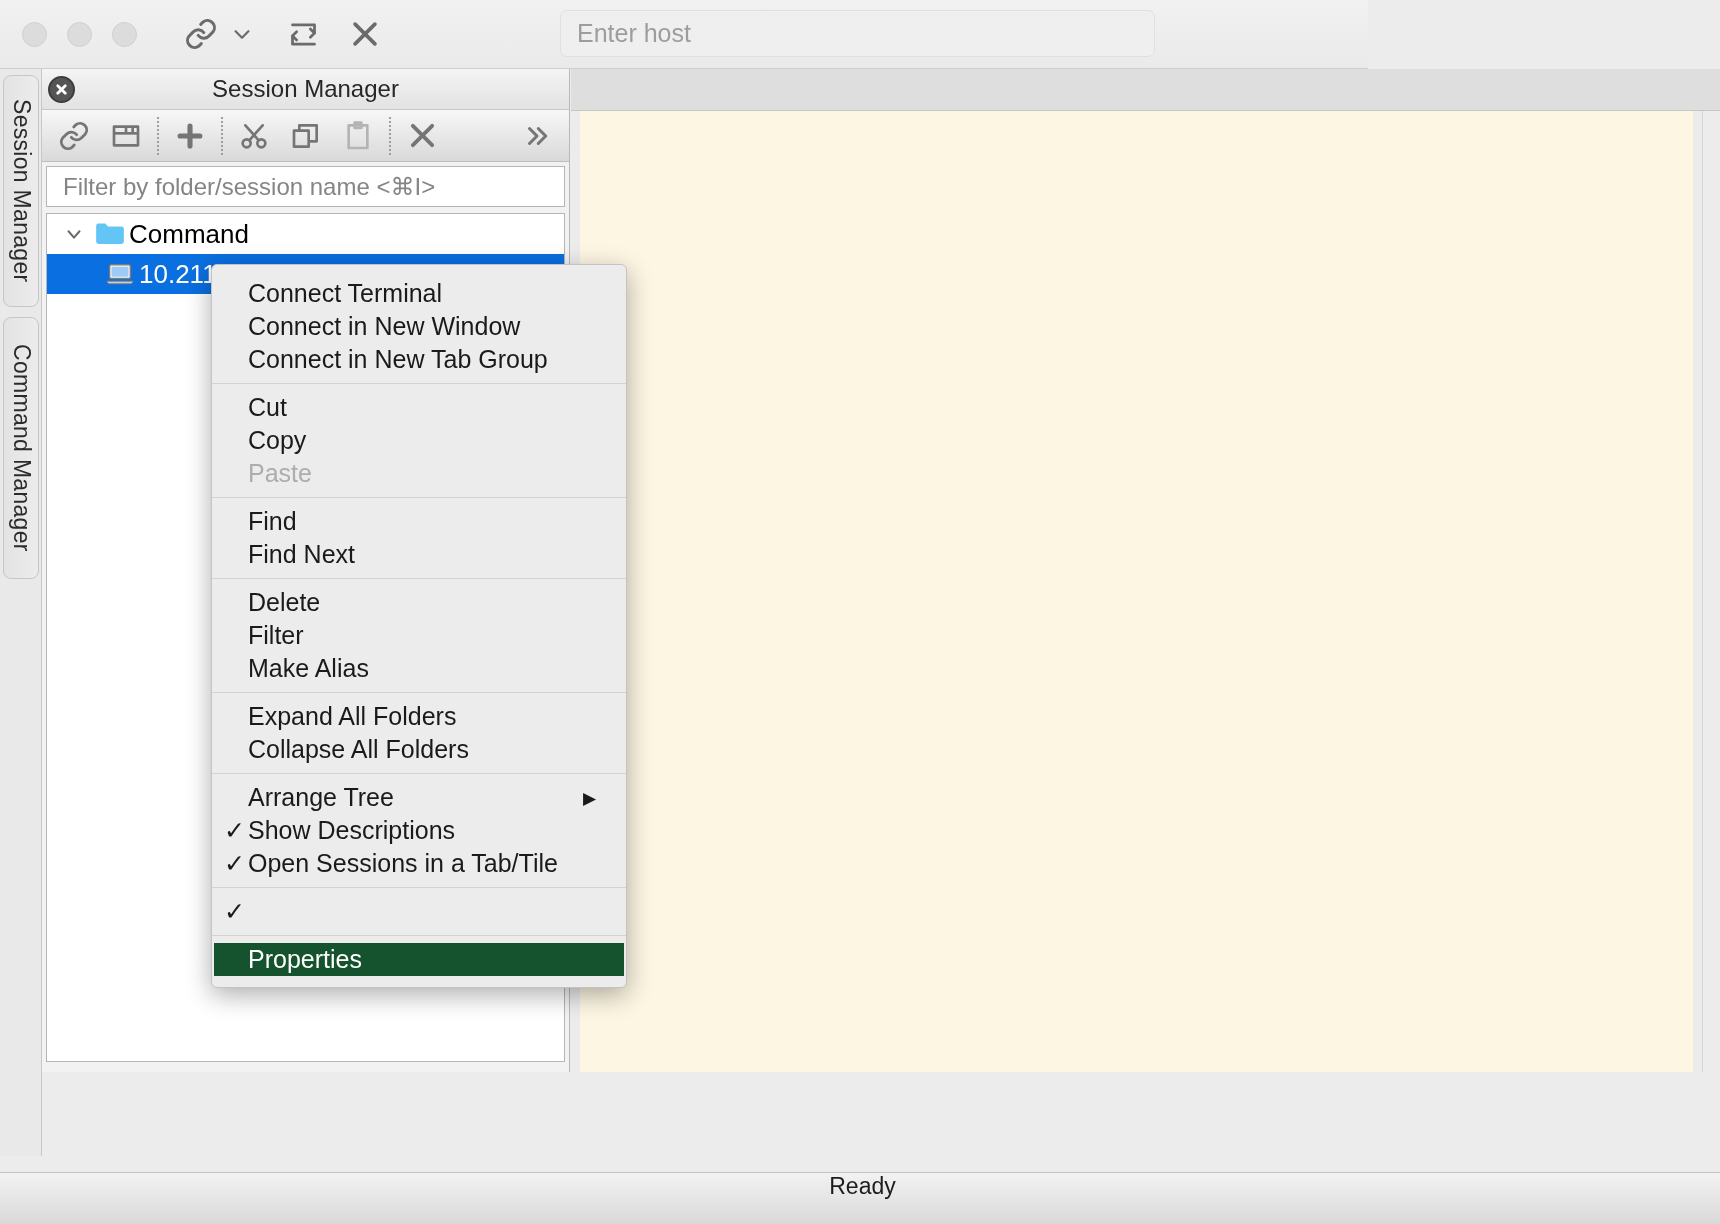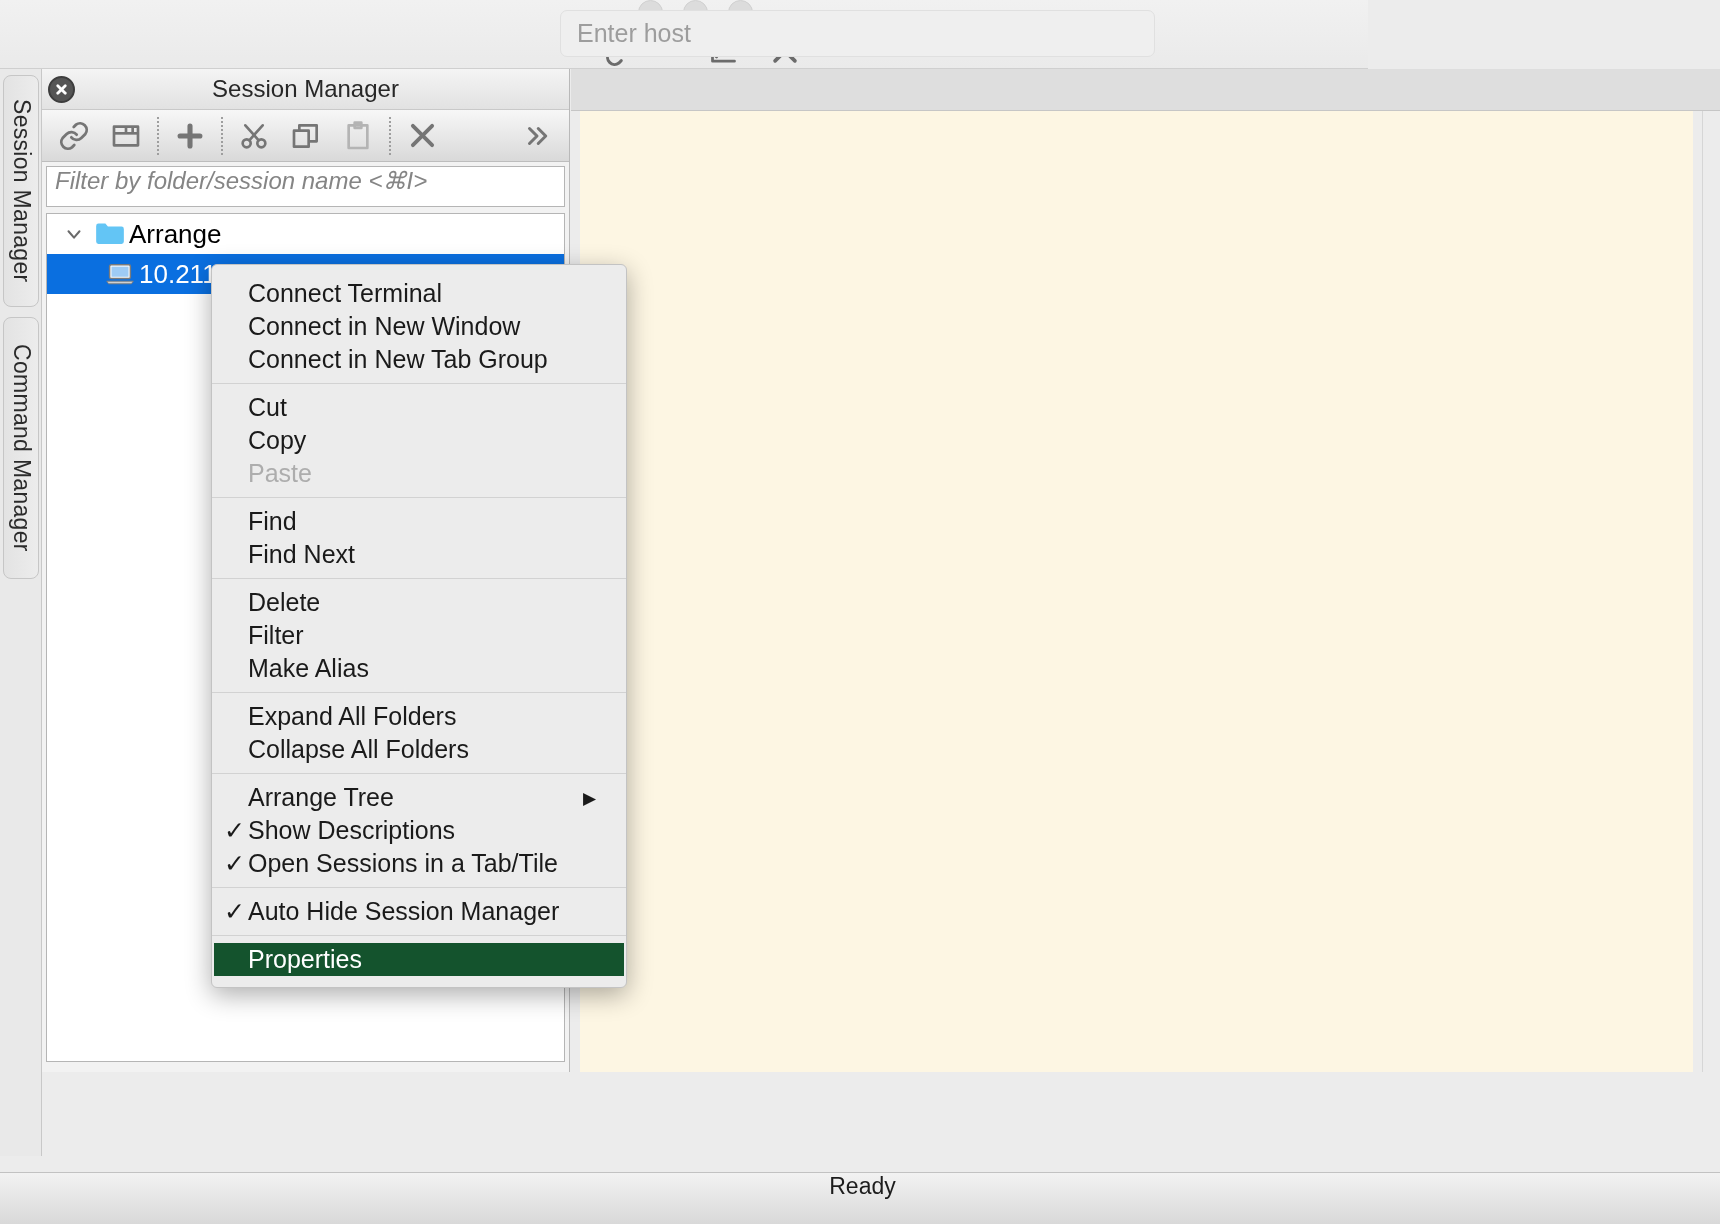--- a/index.html
+++ b/index.html
@@ -14,21 +14,21 @@
     width: 1720px; height: 1224px;
     background: #ececec;
   }
 
   
   .titlebar {
     position: absolute; left: 0; top: 0;
     width: 1368px; height: 69px;
     background: linear-gradient(to bottom, #f1f1f1 0%, #eaeaea 100%);
     border-bottom: 1px solid #cfcfcf;
-    display: flex; align-items: center; flex-direction: column;
+    display: flex; align-items: center;
   }
   .traffic-lights { display: flex; gap: 20px; margin-left: 22px; }
   .tl {
     width: 25px; height: 25px; border-radius: 50%;
     background: #dcdcdc; border: 1px solid #d0d0d0;
   }
   .tb-group { display: flex; align-items: center; margin-left: 38px; gap: 0px; }
   .tb-btn {
     width: 52px; height: 52px;
     display: flex; align-items: center; justify-content: center;
@@ -110,23 +110,23 @@
   .sm-sep {
     width: 1px; height: 38px; margin: 0 5px;
     border-left: 2px dotted #9e9e9e;
   }
   .sm-tb-spacer { flex: 1; }
   .sm-filter {
     margin: 4px 4px 0 4px;
     height: 41px;
     background: #ffffff;
     border: 1px solid #b5b5b5;
-    display: flex; align-items: flex-start;
-    padding-left: 8px;
-    font-size: 24px; color: #858585; font-style: italic;
+    display: flex; align-items: center;
+    padding-left: 16px;
+    font-size: 24px; color: #858585;
   }
   .sm-tree {
     margin: 6px 4px 4px 4px;
     height: 849px;
     background: #ffffff;
     border: 1px solid #b5b5b5;
     overflow: hidden;
   }
   .tree-row {
     display: flex; align-items: center;
@@ -342,21 +342,21 @@
         <div class="twisty">
           <svg width="22" height="22" viewBox="0 0 24 24" fill="none" stroke="currentColor" stroke-width="2.2" stroke-linecap="round" stroke-linejoin="round">
             <polyline points="6 9 12 16 18 9"></polyline>
           </svg>
         </div>
         <div class="tree-icon">
           <svg width="30" height="26" viewBox="0 0 26 22">
             <path d="M1 4a2 2 0 0 1 2-2h6l2.2 2.6H23a2 2 0 0 1 2 2v11a2 2 0 0 1-2 2H3a2 2 0 0 1-2-2z" fill="#63c5f5"></path>
           </svg>
         </div>
-        <span>Arrange</span>
+        <span>Command</span>
       </div>
       <div class="tree-row sel">
         <div class="tree-indent"></div>
         <div class="tree-icon">
           <svg width="30" height="24" viewBox="0 0 26 20">
             <rect x="4" y="2" width="18" height="12" rx="1.4" fill="#ffffff" stroke="#7b7b7b" stroke-width="1.3"></rect>
             <rect x="5.6" y="3.6" width="14.8" height="8.8" fill="#9ecbf5"></rect>
             <path d="M1.5 16.2h23l-1.6 2.3H3.1z" fill="#cfcfcf" stroke="#7b7b7b" stroke-width="0.8"></path>
           </svg>
         </div>
@@ -437,21 +437,20 @@
         </div>
         <div class="mi checked">
           <span class="chk">✓</span>
           <span>Open Sessions in a Tab/Tile</span>
         </div>
       </div>
       <div class="mdiv"></div>
       <div class="mgroup">
         <div class="mi checked">
           <span class="chk">✓</span>
-          <span>Auto Hide Session Manager</span>
         </div>
       </div>
       <div class="mdiv"></div>
       <div class="mgroup">
         <div class="mi highlight">
           <span>Properties</span>
         </div>
       </div>
     </div>
 

